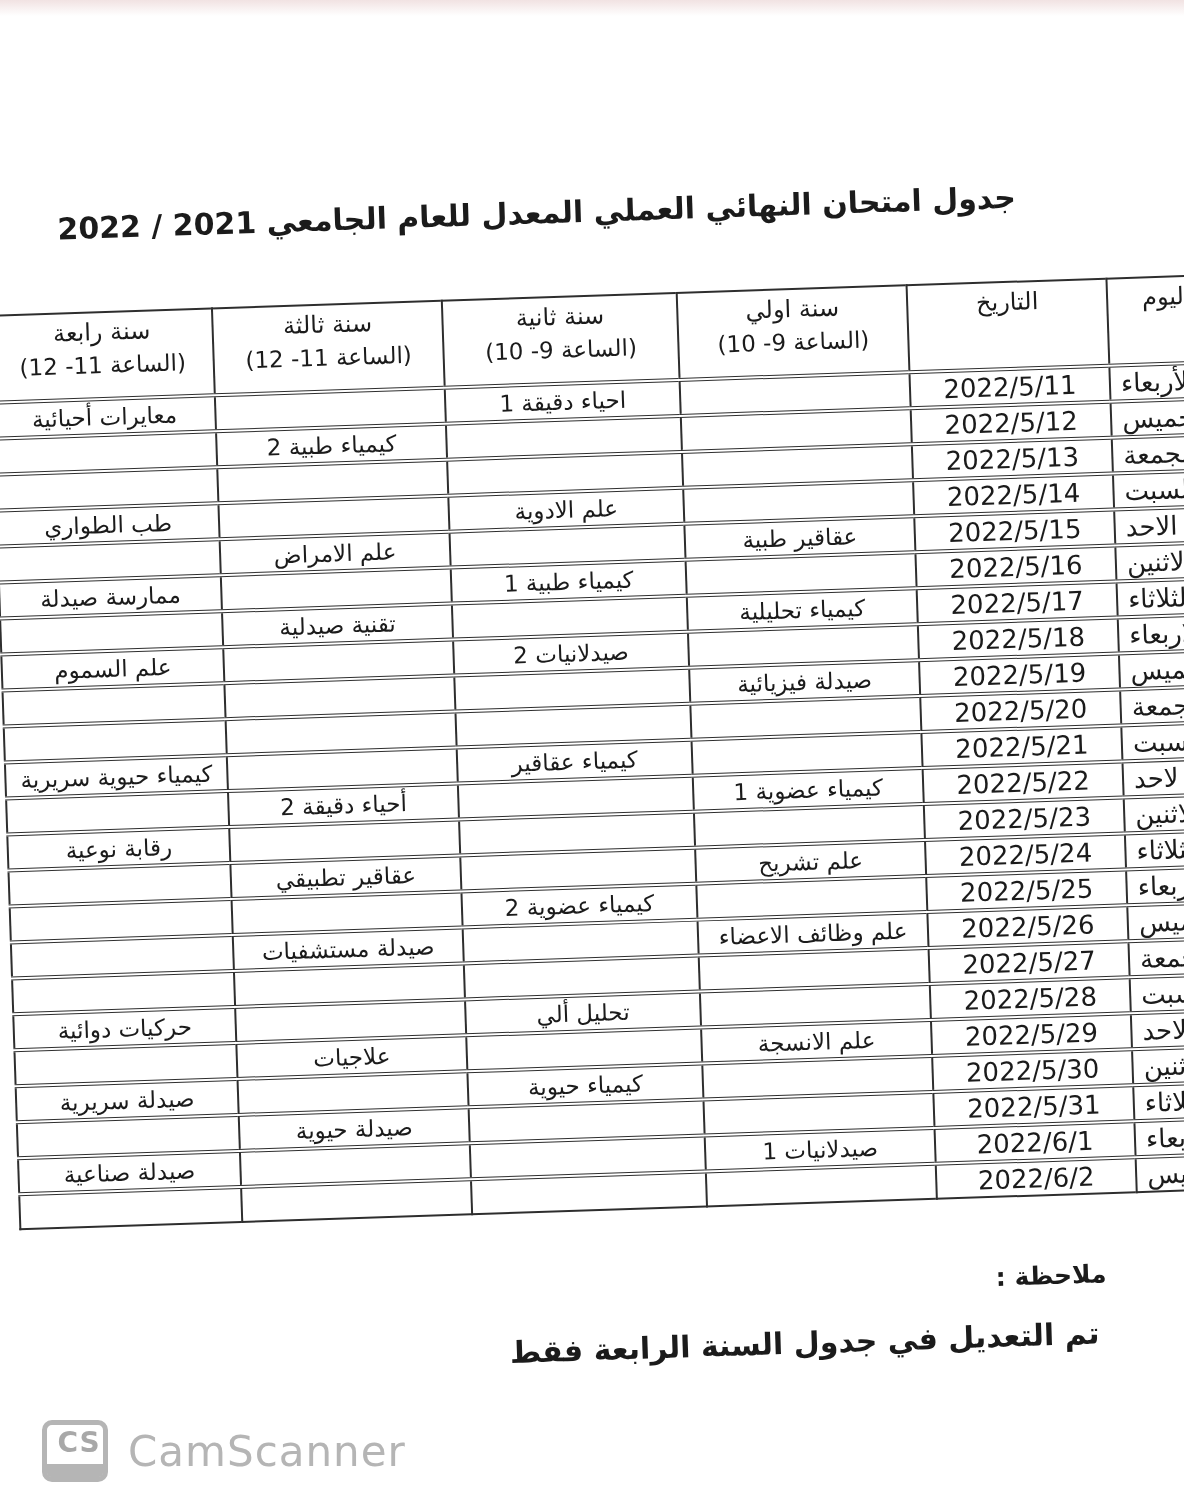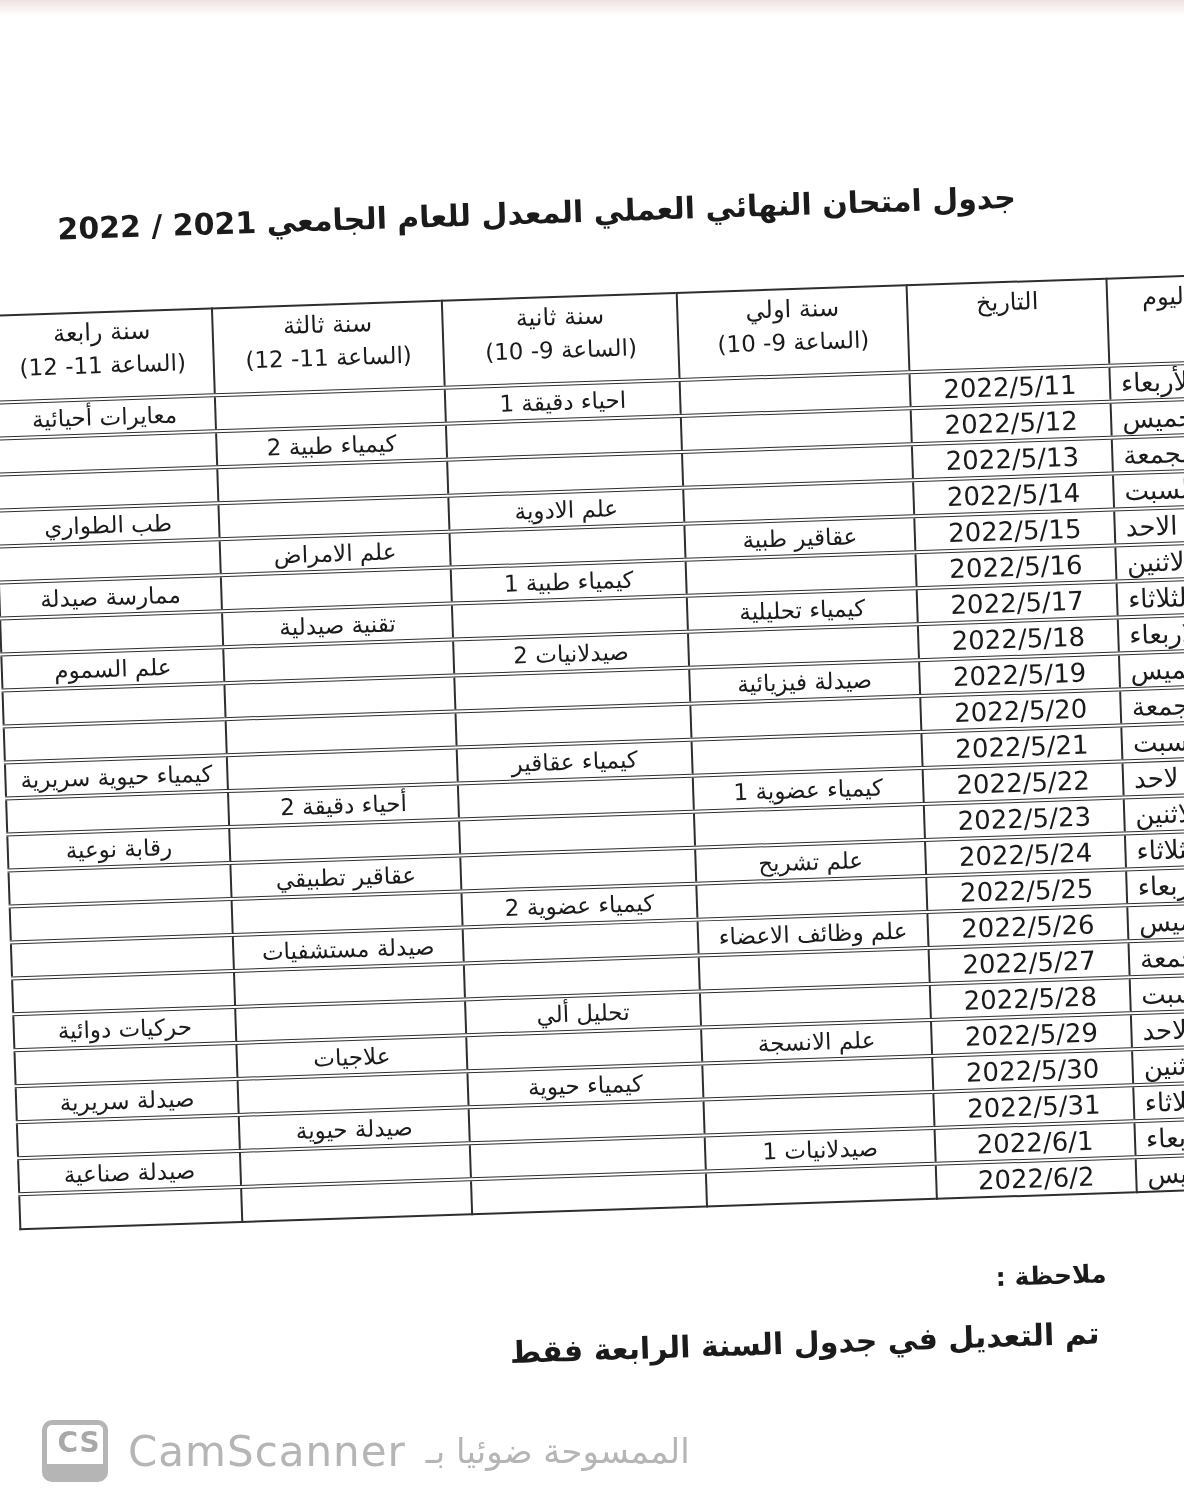--- a/index.html
+++ b/index.html
@@ -328,14 +328,13 @@
   <div class="note-label">ملاحظة :</div>
   <div class="note-text">تم التعديل في جدول السنة الرابعة فقط</div>
 </div>
 
 <div class="watermark">
   <div class="cs-logo">
     <span class="cs-text">CS</span>
     <span class="cs-bar"></span>
   </div>
   <div class="brand">CamScanner</div>
-  <div class="wm-arabic">الممسوحة ضوئيا بـ</div>
 </div>
 
 </body></html>

